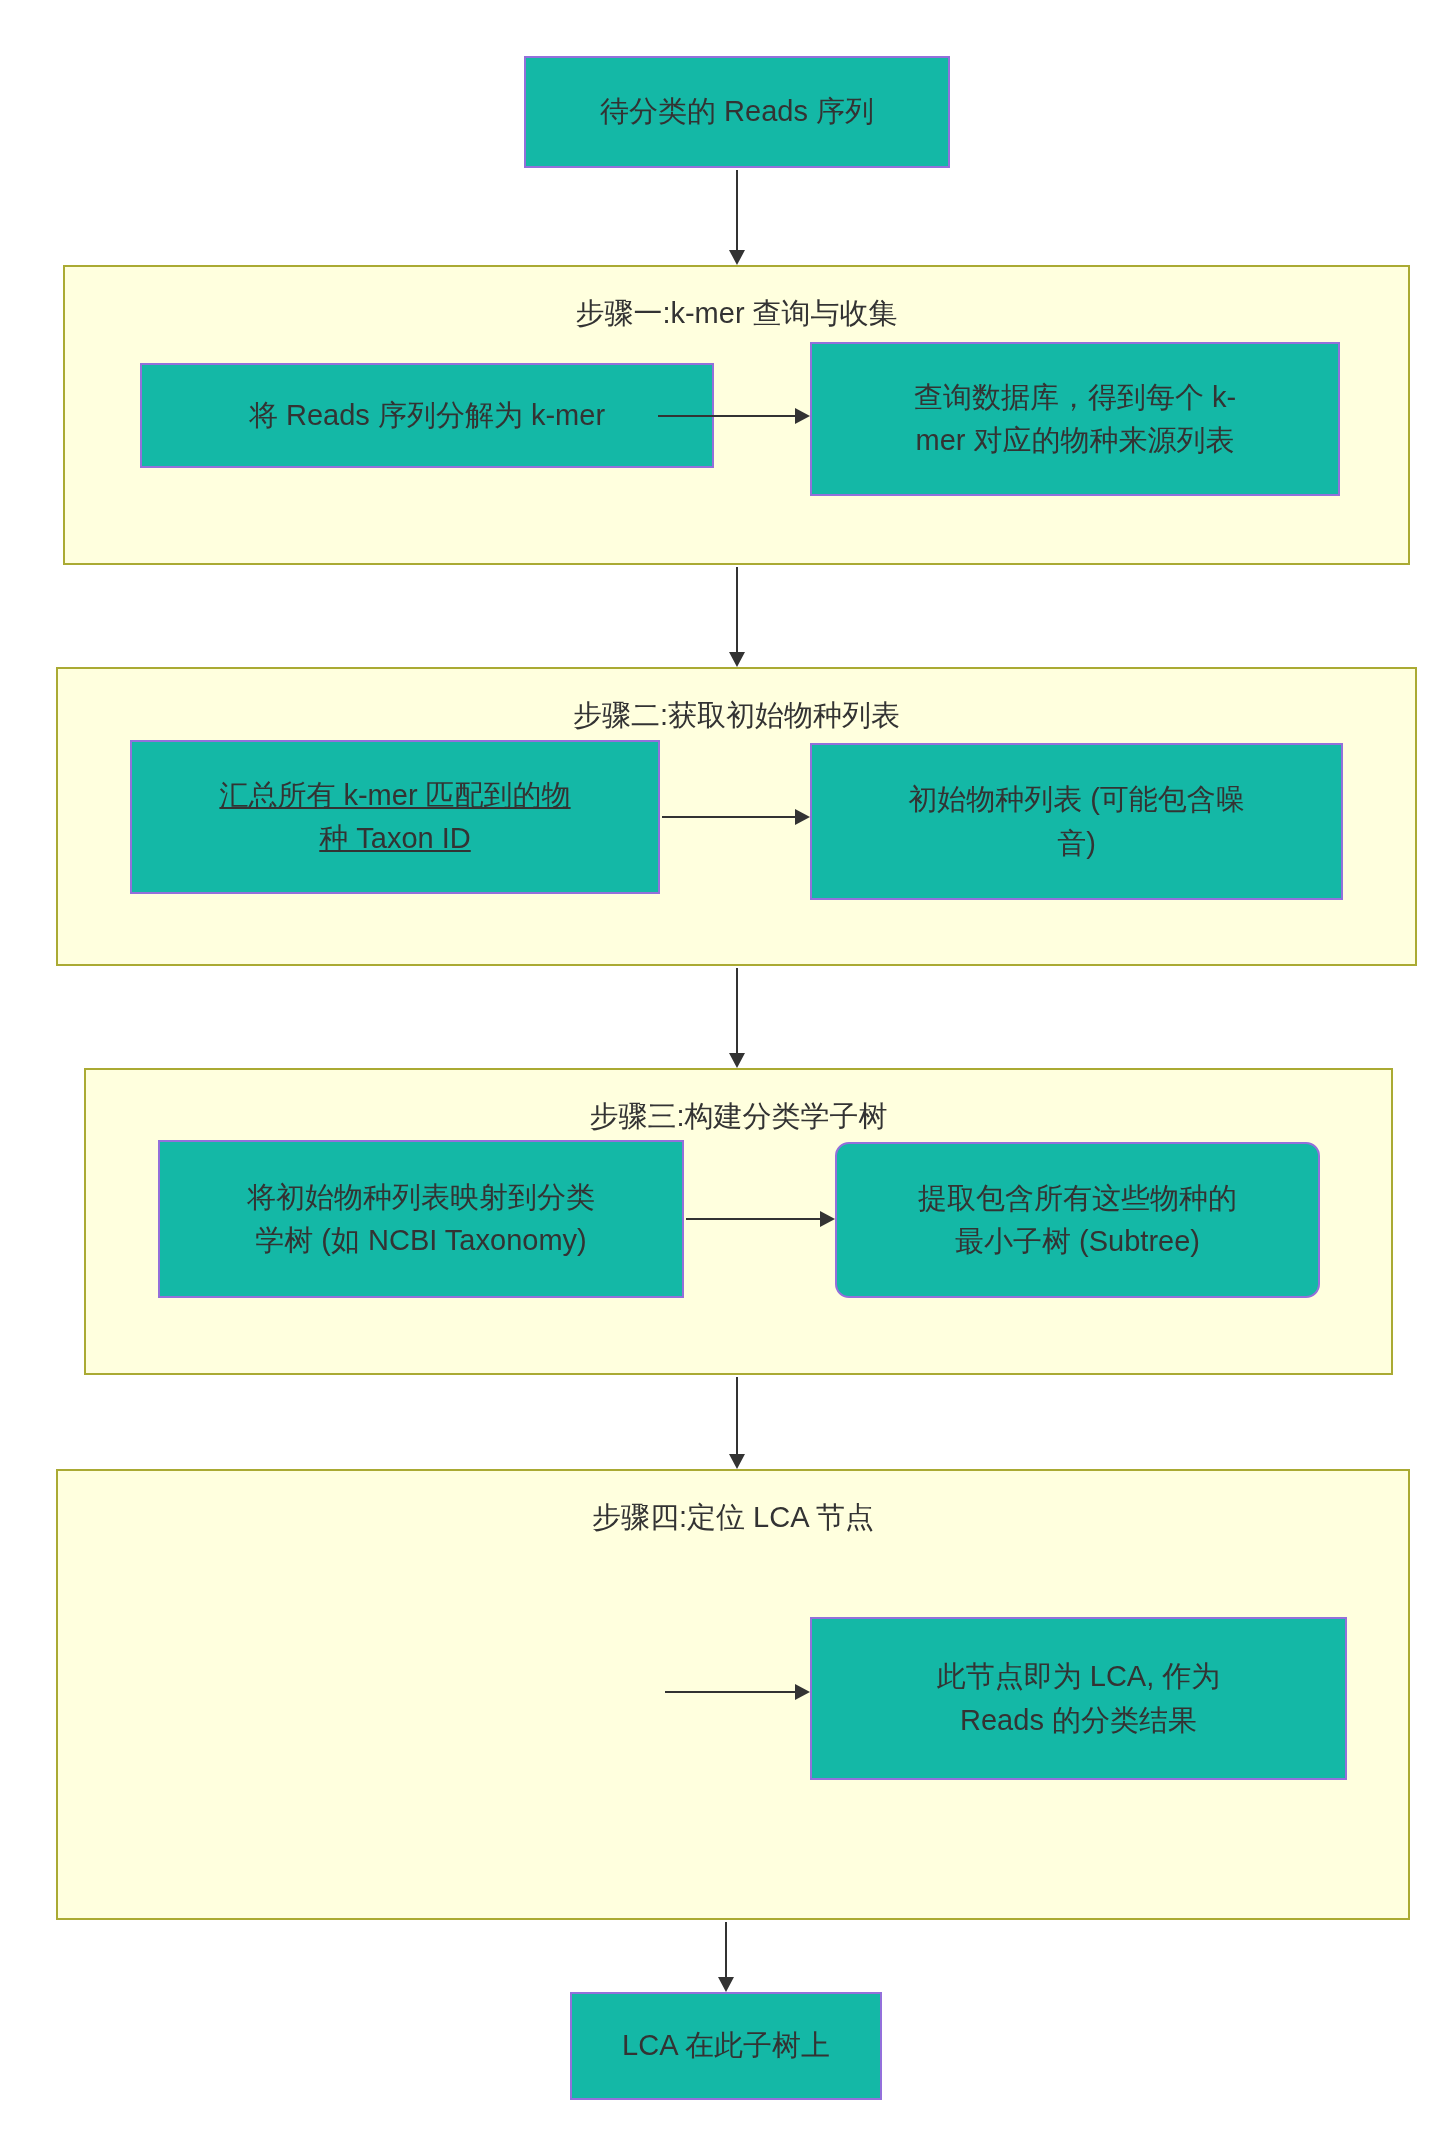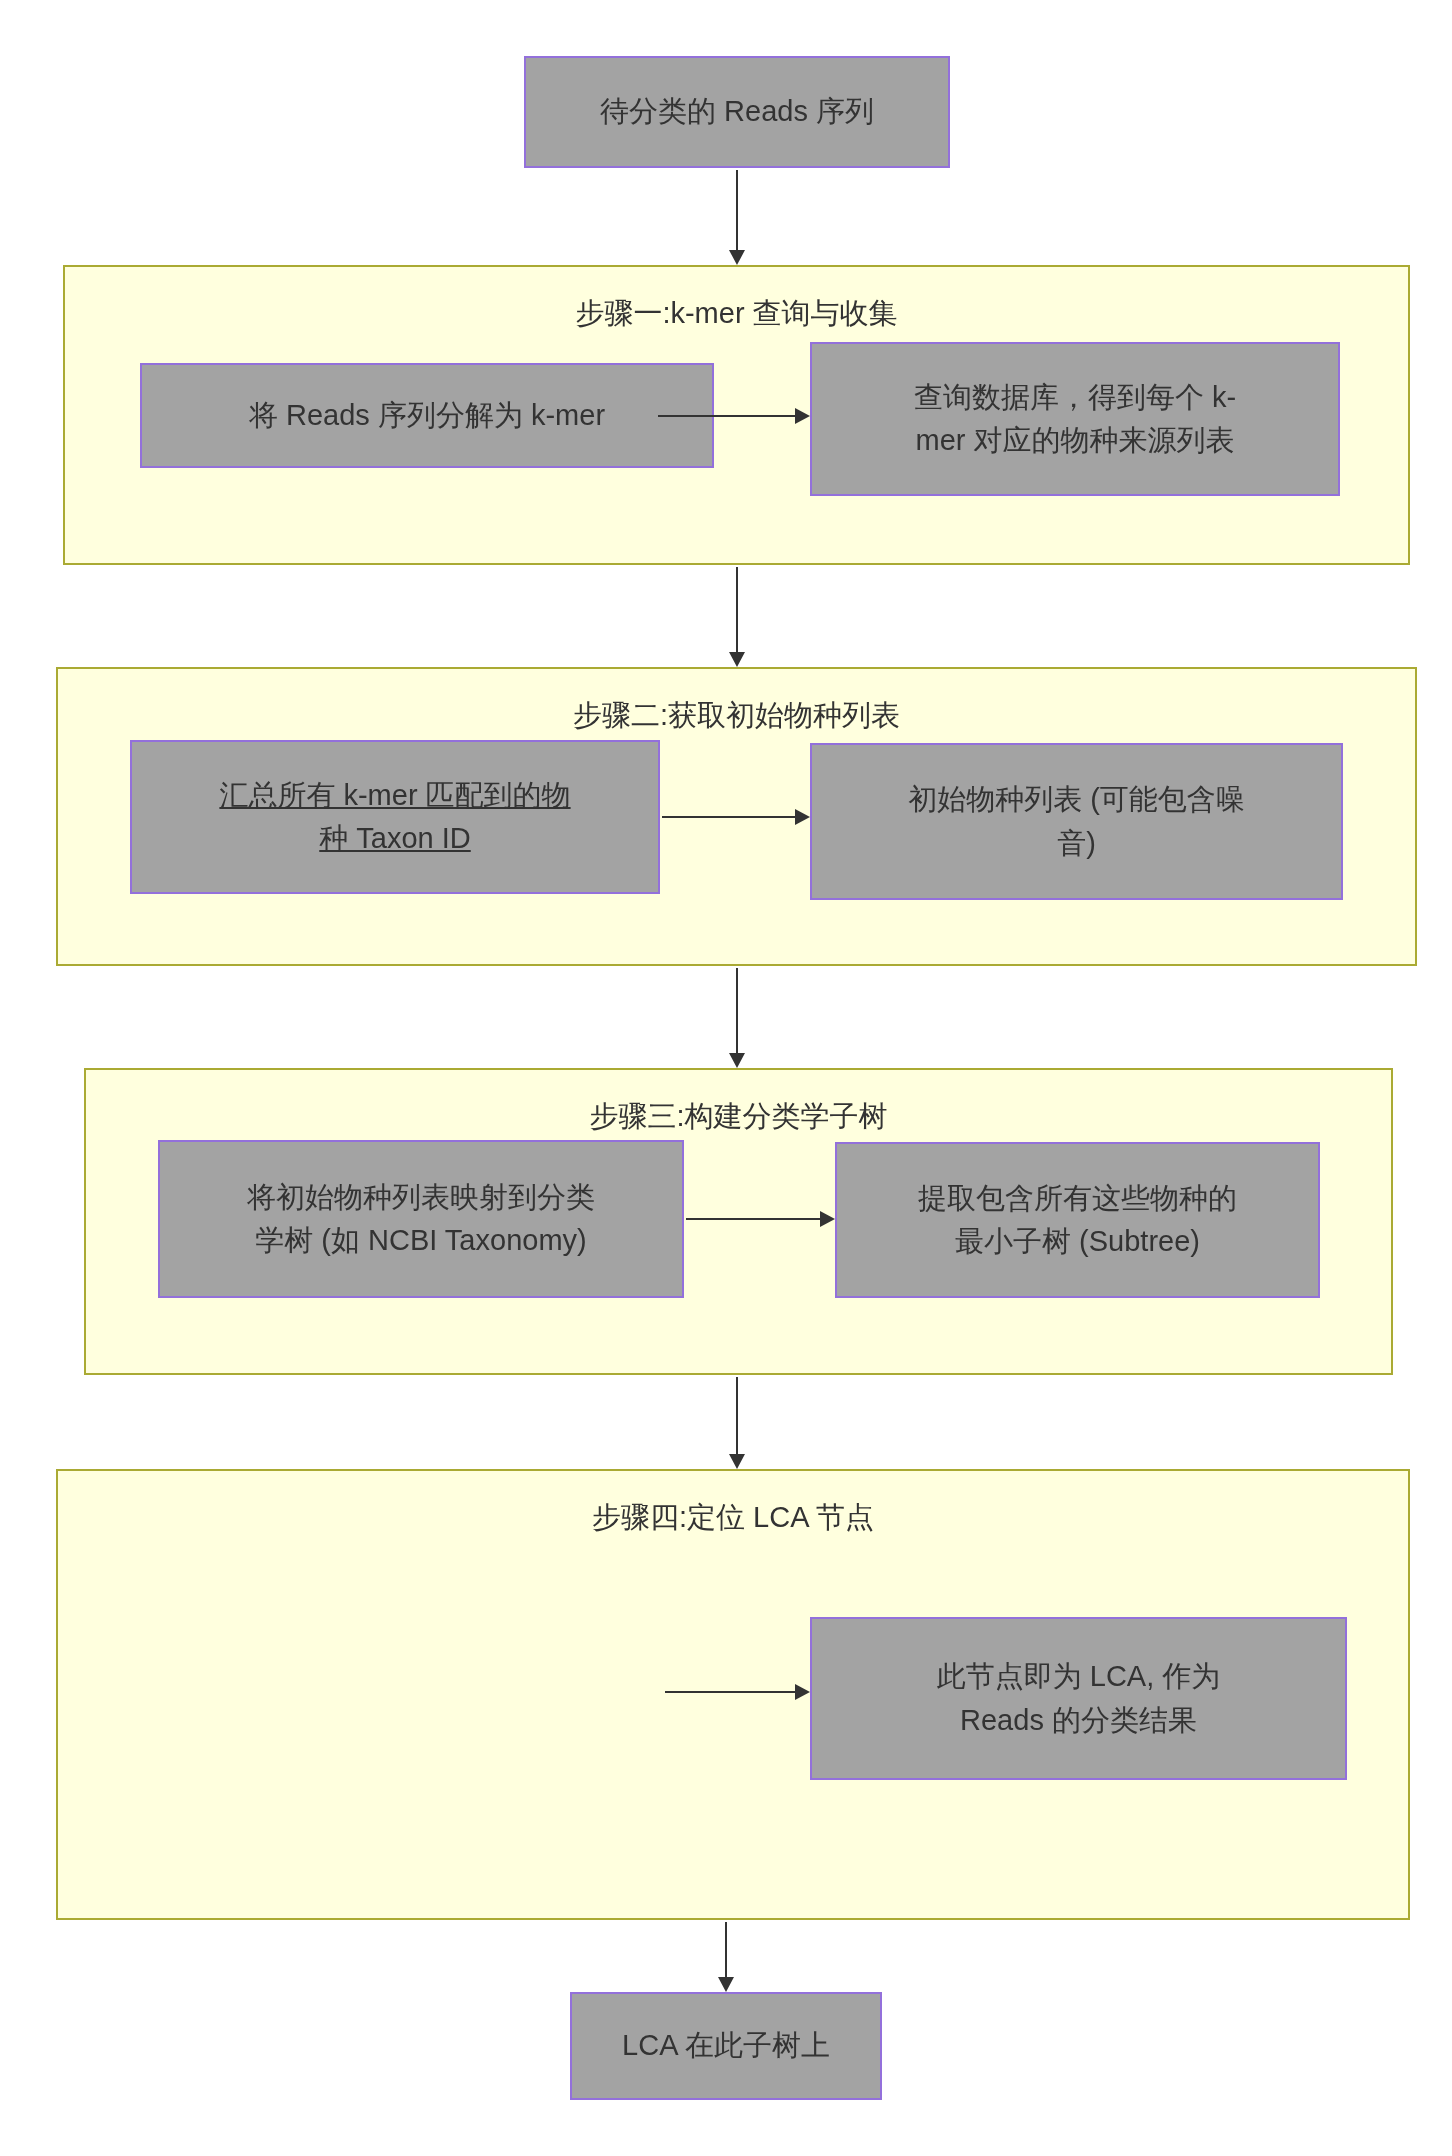--- a/index.html
+++ b/index.html
@@ -24,21 +24,21 @@
     left: 0;
     right: 0;
     text-align: center;
     font-size: 29px;
     line-height: 1.4;
     color: #333333;
     margin-top: 20px;
   }
   .node {
     position: absolute;
-    background: #a3a3a3;
+    background: #14b8a6;
     border: 2px solid #9370DB;
     box-sizing: border-box;
     display: flex;
     align-items: center;
     justify-content: center;
     text-align: center;
     font-size: 29px;
     line-height: 1.5;
     white-space: pre-line;
     padding: 4px 12px;
@@ -102,21 +102,21 @@
   <div class="head-right" style="left:795px; top:809px;"></div>
 
   <div class="vline" style="left:736px; top:968px; height:87px;"></div>
   <div class="head-down" style="left:729px; top:1053px;"></div>
 
   <div class="section" style="left:84px; top:1068px; width:1309px; height:307px;">
     <div class="section-title">步骤三:构建分类学子树</div>
   </div>
   <div class="node" style="left:158px; top:1140px; width:526px; height:158px;">将初始物种列表映射到分类
 学树 (如 NCBI Taxonomy)</div>
-  <div class="node" style="left:835px; top:1142px; width:485px; height:156px;">提取包含所有这些物种的
+  <div class="node" style="left:835px; top:1142px; width:485px; height:156px;border-radius:14px;">提取包含所有这些物种的
 最小子树 (Subtree)</div>
   <div class="hline" style="left:686px; top:1218px; width:135px;"></div>
   <div class="head-right" style="left:820px; top:1211px;"></div>
 
   <div class="vline" style="left:736px; top:1377px; height:80px;"></div>
   <div class="head-down" style="left:729px; top:1454px;"></div>
 
   <div class="section" style="left:56px; top:1469px; width:1354px; height:451px;">
     <div class="section-title">步骤四:定位 LCA 节点</div>
   </div>

